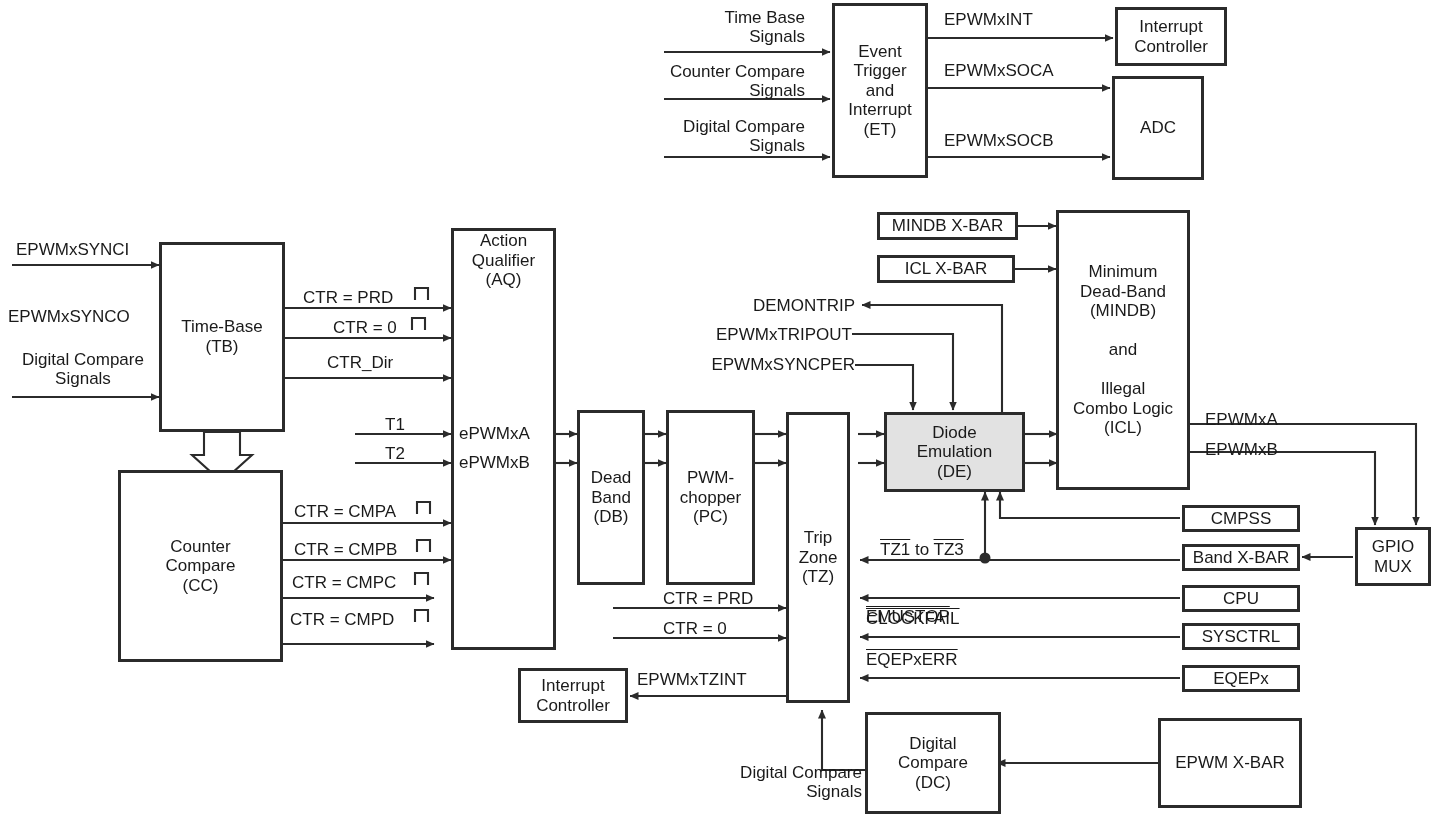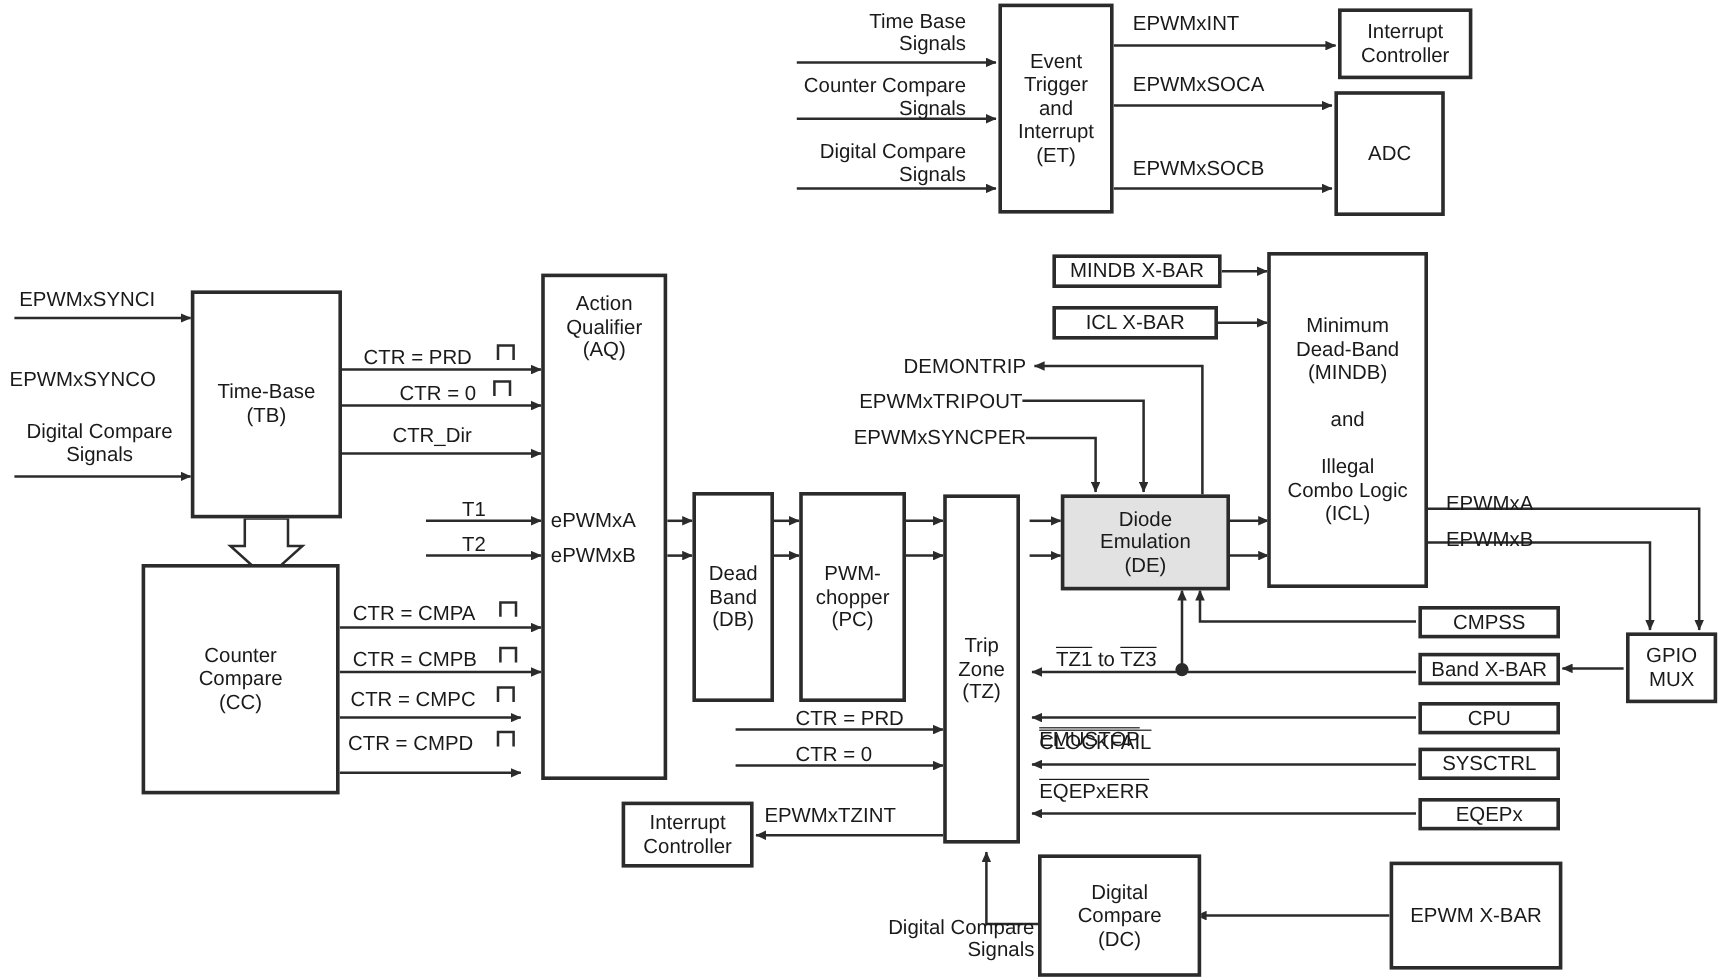--- a/index.html
+++ b/index.html
@@ -120,21 +120,21 @@
 
   <div class="box" style="left:1112px;top:76px;width:92px;height:104px;font-size:17px;">ADC</div>
 
   <div class="box" style="left: 159px; top: 242px; width: 126px; height: 190px; font-size: 17px; white-space: pre-line;">Time-Base
 (TB)</div>
 
   <div class="box" style="left: 118px; top: 470px; width: 165px; height: 192px; font-size: 17px; white-space: pre-line;">Counter
 Compare
 (CC)</div>
 
-  <div class="box" style="left: 451px; top: 228px; width: 105px; height: 422px; font-size: 17px; align-items: flex-start; padding-top: 12px; white-space: pre-line;">Action
+  <div class="box" style="left: 451px; top: 228px; width: 105px; height: 422px; font-size: 17px; align-items: flex-start; white-space: pre-line;">Action
 Qualifier
 (AQ)</div>
 
   <div class="box" style="left: 577px; top: 410px; width: 68px; height: 175px; font-size: 17px; white-space: pre-line;">Dead
 Band
 (DB)</div>
 
   <div class="box" style="left: 666px; top: 410px; width: 89px; height: 175px; font-size: 17px; white-space: pre-line;">PWM-
 chopper
 (PC)</div>

